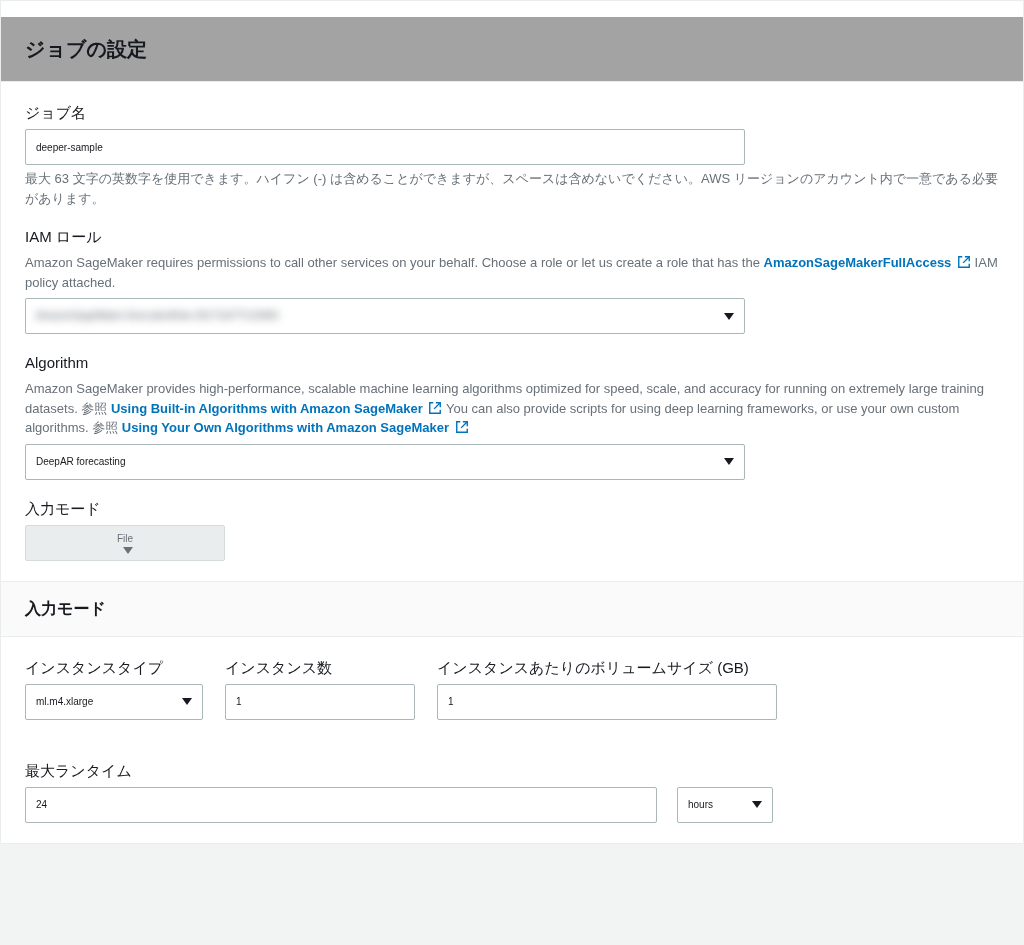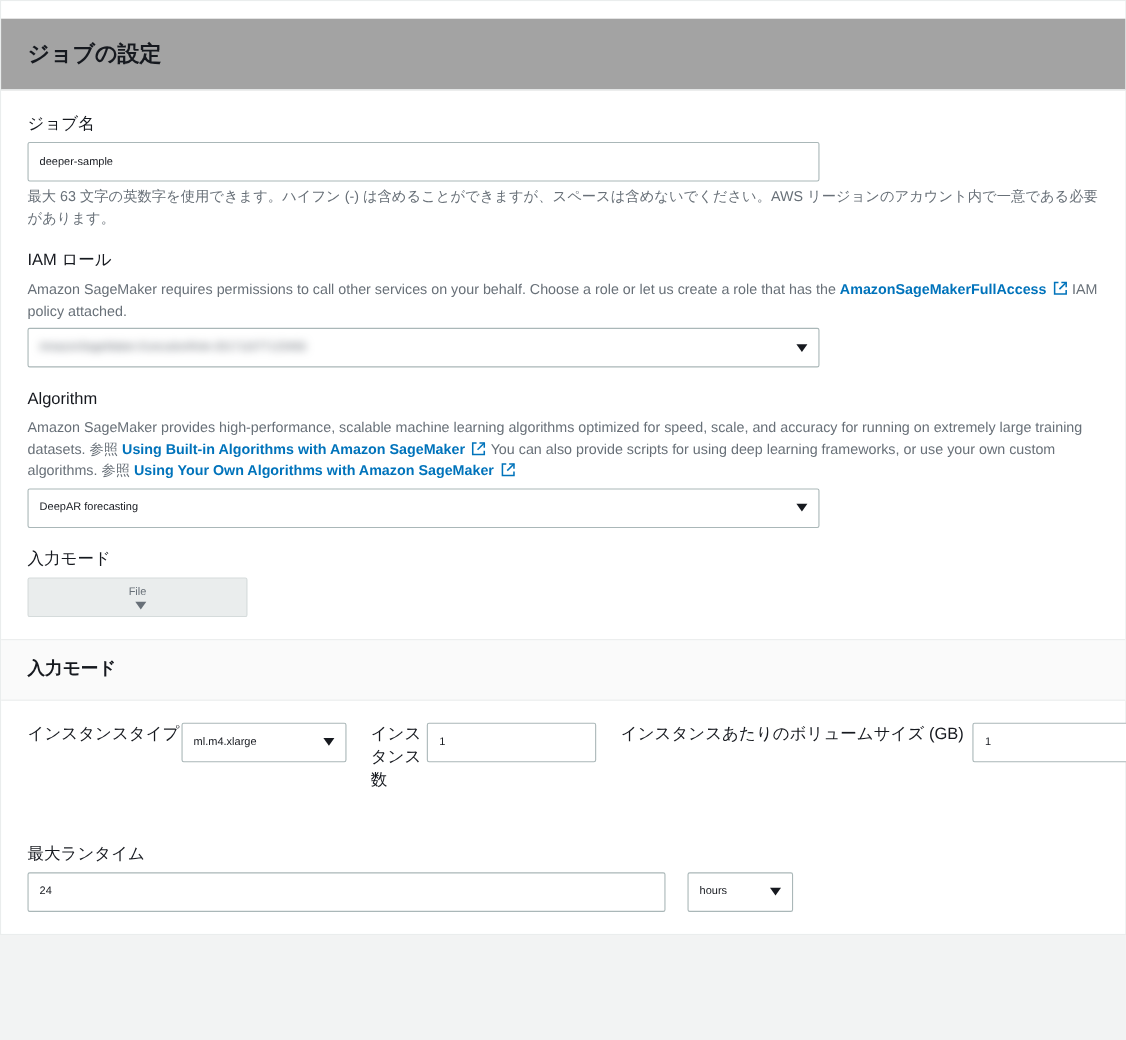--- a/index.html
+++ b/index.html
@@ -83,24 +83,24 @@
     justify-content: space-between;
     cursor: pointer;
   }
   .select.disabled {
     background: #eaeded;
     border-color: #d5dbdb;
     color: #687078;
   }
   .select.small { width: 200px; flex-direction: column; }
   .select.xs { width: 96px; }
-  .select.inst { width: 150px; }
+  .select.inst { width: 178px; }
   .input.small { width: 190px; }
   .input.med { width: 340px; }
-  .input.runtime { width: 580px; }
+  .input.runtime { width: 632px; }
   .caret {
     width: 0; height: 0;
     border-left: 5px solid transparent;
     border-right: 5px solid transparent;
     border-top: 7px solid #16191f;
     flex-shrink: 0;
     margin-left: 6px;
   }
   .caret.light { border-top-color: #687078; }
   a.link {
@@ -114,21 +114,21 @@
     height: 14px;
     vertical-align: -2px;
     margin-left: 2px;
   }
   .ext-icon svg { width: 14px; height: 14px; }
   .row {
     display: flex;
     gap: 22px;
     align-items: flex-start;
   }
-  .col { display: flex; flex-direction: row; }
+  .col { display: flex; flex-direction: column; }
   .blurred {
     filter: blur(4px);
     user-select: none;
     color: #545b64;
   }
   .runtime-row {
     display: flex;
     gap: 20px;
     align-items: center;
   }

